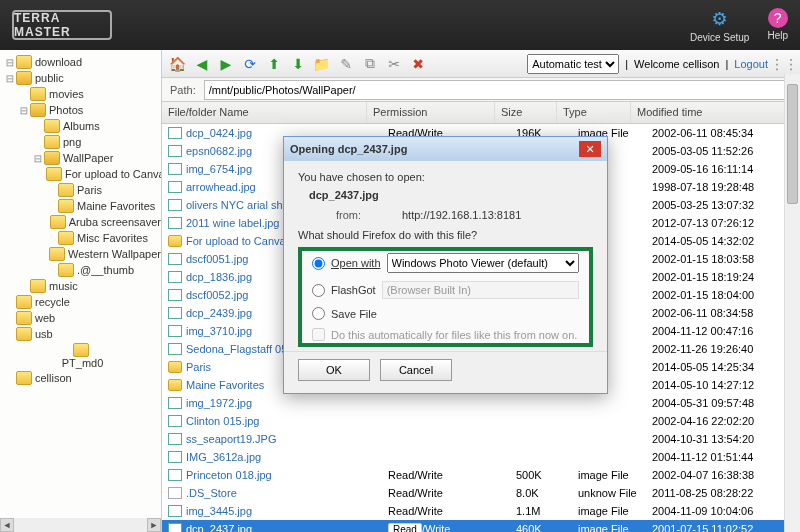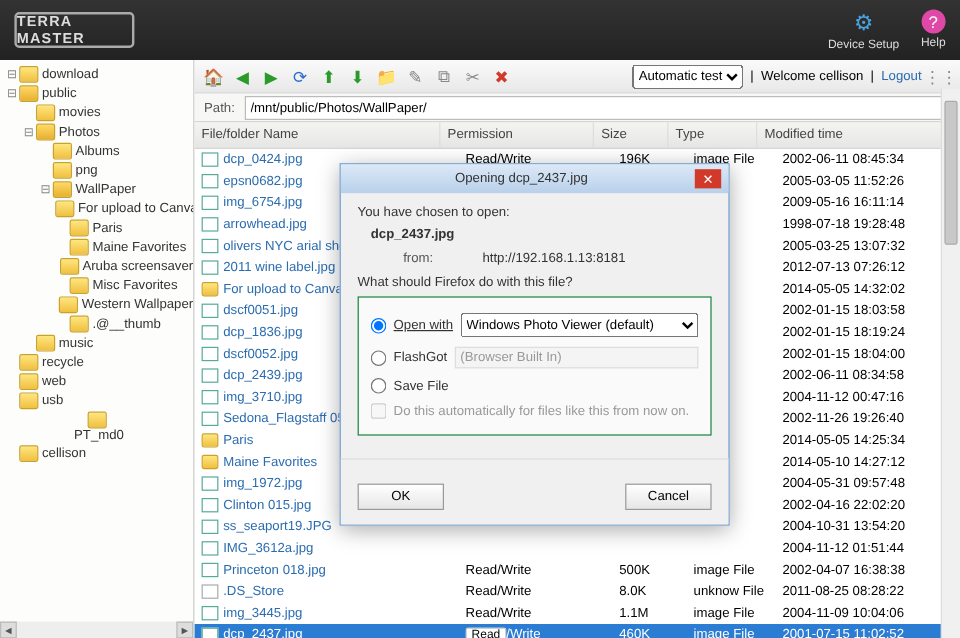--- a/index.html
+++ b/index.html
@@ -56,33 +56,33 @@
 .frow .c-type { width: 74px; padding-left:4px; }
 .frow .c-mtime { flex:1; padding-left:4px; }
 .frow .perm-badge { display:inline-block; background:#eee; border:1px solid #ccc; padding:0 4px; border-radius:2px; font-size:10px; color:#333; }
 .frow.selected .perm-badge { background:#fff; color:#000; }
 
 .vscroll { position:absolute; right:0; top:74px; bottom:0; width:16px; background:#f0f0f0; border-left:1px solid #ddd; }
 .vthumb { position:absolute; left:2px; right:2px; top:10px; height:120px; background:#c8c8c8; border:1px solid #aaa; border-radius:2px; }
 
 .dialog { position: absolute; left: 283px; top: 136px; width: 325px; background: #f0f0f0; border: 1px solid #6b9bd1; box-shadow: 0 4px 18px rgba(0,0,0,0.35); font-size: 11px; }
 .dlg-title { height: 24px; background: linear-gradient(#dce9f7,#b8d0ea); display: flex; align-items: center; padding: 0 6px; color: #333; }
-.dlg-title span { flex:1; text-align:center; }
+.dlg-title span { flex:1; text-align:left;font-weight:bold; }
 .dlg-close { width: 22px; height: 16px; background: #d13a2b; color: #fff; display: flex; align-items:center; justify-content:center; font-size:11px; cursor:pointer; }
 .dlg-body { padding: 10px 14px 4px; color:#333; }
 .dlg-file { margin: 6px 0 8px 6px; display:flex; align-items:center; gap:5px; font-weight:bold; }
 .dlg-kv { margin-left: 38px; margin-bottom:4px; display:flex; gap:6px; }
 .dlg-kv .k { color:#555; width:60px; }
 .dlg-q { margin:8px 0 6px; }
-.dlg-opts { border:1px solid #15803d; background:#fafafa; padding:13px 10px; margin-bottom:15px; }
+.dlg-opts { border:4px solid #15803d; background:#fafafa; padding:2px 10px; margin-bottom:0; }
 .dlg-opt { display:flex; align-items:center; gap:6px; margin-bottom:8px; }
 .dlg-opt select { flex:1; font-size:11px; height:20px; }
 .dlg-opt .builtin { color:#999; flex:1; border:1px solid #ddd; padding:2px 4px; background:#f4f4f4; }
 .dlg-auto { display:flex; align-items:center; gap:6px; color:#999; margin-top:4px; }
-.dlg-btns { display:flex; justify-content:space-between; gap:10px; padding:20px 14px 12px; border-top:1px solid #ddd; background:#f0f0f0; }
+.dlg-btns { display:flex; justify-content:flex-start; gap:10px; padding:7px 14px 12px; border-top:1px solid #ddd; background:#f0f0f0; }
 .dlg-btns button { width:72px; height:22px; font-size:11px; border:1px solid #999; background:linear-gradient(#fff,#e6e6e6); cursor:pointer; }
 </style>
 </head>
 <body>
 
 <div class="header">
   <div class="logo">
     <div class="logo-badge">TERRA MASTER</div>
   </div>
   <div class="header-actions">

